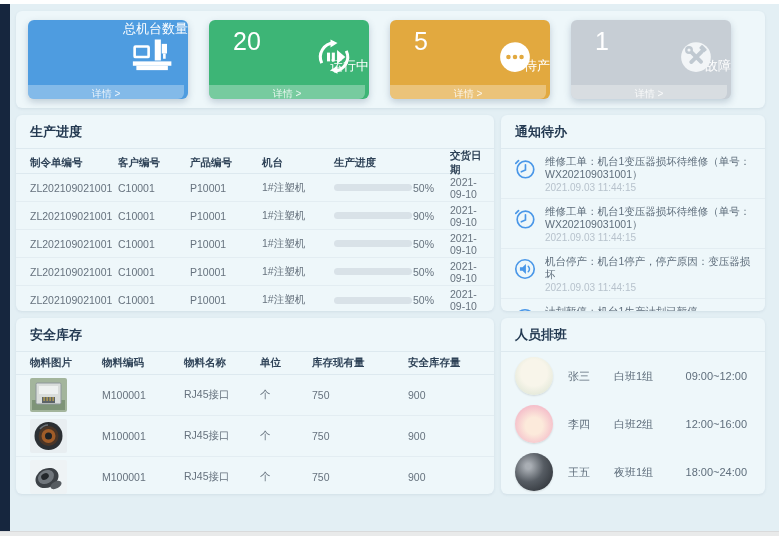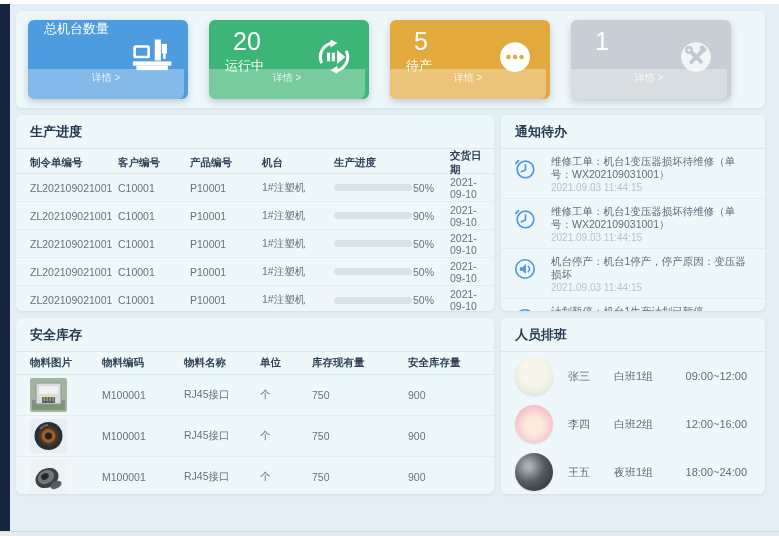--- a/index.html
+++ b/index.html
@@ -21,44 +21,44 @@
   .panel-title { padding:8px 14px 7px; font-size:13px; font-weight:bold; color:#243a52; border-bottom:1px solid #dde9ef; }
 
   
   .cards-panel { height:97px; display:flex; align-items:center; padding:0 12px; gap:21px; margin-bottom:7px; }
   .stat-card { width:160px; height:79px; border-radius:6px; position:relative; color:#fff; box-shadow:0 3px 7px rgba(50,80,110,0.25); flex:0 0 auto; }
   .stat-card.c0 { background:#4e9ce0; }
   .stat-card.c1 { background:#3db576; }
   .stat-card.c2 { background:#e2a93f; }
   .stat-card.c3 { background:#c7ced5; }
   .stat-value { font-size:25px; font-weight:400; margin:8px 0 1px 24px; line-height:1.1; }
-  .stat-label { font-size:13px; margin-left:16px; }
+  .stat-label { font-size:13px; margin-left:16px;text-align:right; }
   .stat-icon { position:absolute; right:14px; top:16px; width:42px; height:42px; }
   .stat-icon svg { width:42px; height:42px; display:block; }
-  .stat-footer { position:absolute; left:0; right:4px; bottom:0; height:30px; background:rgba(255,255,255,0.30); border-radius:0 0 6px 6px; text-align:center; font-size:10px; line-height:17px; color:rgba(255,255,255,0.85); cursor:pointer; }
+  .stat-footer { position:absolute; left:0; right:4px; bottom:0; height:14px; background:rgba(255,255,255,0.30); border-radius:0 0 6px 6px; text-align:center; font-size:10px; line-height:17px; color:rgba(255,255,255,0.85); cursor:pointer; }
 
   
   .row-wrap { display:flex; gap:7px; margin-bottom:7px; }
   .panel-prod, .panel-stock { flex:0 0 478px; }
   .panel-notice, .panel-staff { flex:1; }
   .h196 { height:196px; }
   .h176 { height:176px; }
 
   
   .prod-head, .prod-row { display:grid; grid-template-columns:88px 72px 72px 72px 116px 1fr; align-items:center; padding:0 8px 0 14px; font-size:10.5px; }
   .prod-head { height:25px; font-weight:bold; color:#2e4257; border-bottom:1px solid #dde9ef; }
   .prod-row { height:28px; color:#66727e; border-bottom:1px solid #e3edf2; }
   .prod-row:last-child { border-bottom:none; }
   .prog-cell { display:flex; align-items:center; gap:1px; }
   .bar-track { width:78px; height:7px; background:#d9e2e8; border-radius:4px; overflow:hidden; }
   .bar-fill { height:100%; background:#4a97e8; border-radius:4px; }
   .prog-label { font-size:10.5px; color:#66727e; }
 
   
-  .notice-item { display:flex; padding:6px 12px 5px; border-bottom:1px solid #e3edf2; cursor:pointer;gap:6px; }
+  .notice-item { display:flex; padding:6px 12px 5px; border-bottom:1px solid #e3edf2; cursor:pointer; }
   .notice-item:last-child { border-bottom:none; }
   .notice-icon { flex:0 0 24px; width:24px; height:24px; margin:2px 8px 0 0; }
   .notice-icon svg { width:24px; height:24px; display:block; }
   .notice-text { font-size:10.5px; color:#5f6e7c; line-height:12.5px; }
   .notice-time { font-size:10px; color:#b7c2cc; margin-top:2px; }
 
   
   .stock-head, .stock-row { display:grid; grid-template-columns:72px 82px 76px 52px 96px 1fr; align-items:center; padding:0 8px 0 14px; font-size:10.5px; }
   .stock-head { height:23px; font-weight:bold; color:#2e4257; border-bottom:1px solid #dde9ef; }
   .stock-row { height:41px; color:#66727e; border-bottom:1px solid #e3edf2; }
@@ -129,20 +129,21 @@
             <circle cx="16.5" cy="24" r="2.6" fill="#e2a93f"></circle>
             <circle cx="24" cy="24" r="2.6" fill="#e2a93f"></circle>
             <circle cx="31.5" cy="24" r="2.6" fill="#e2a93f"></circle>
           </svg>
         </span>
         <div class="stat-footer">详情 &gt;</div>
       </div>
 
       <div class="stat-card c3">
         <div class="stat-value">1</div>
+        <div class="stat-label">故障</div>
         <span class="stat-icon">
           <svg viewBox="0 0 48 48">
             <circle cx="24" cy="24" r="17" fill="#f2f5f7"></circle>
             <g fill="#c0c9d1">
               <rect x="22" y="13" width="4.5" height="21" rx="2" transform="rotate(45 24 24)"></rect>
               <rect x="22" y="13" width="4.5" height="21" rx="2" transform="rotate(-45 24 24)"></rect>
               <circle cx="16" cy="16" r="4.5"></circle>
               <circle cx="16" cy="16" r="1.8" fill="#f2f5f7"></circle>
               <rect x="28" y="12" width="8" height="5" rx="1" transform="rotate(45 32 14.5)"></rect>
             </g>

